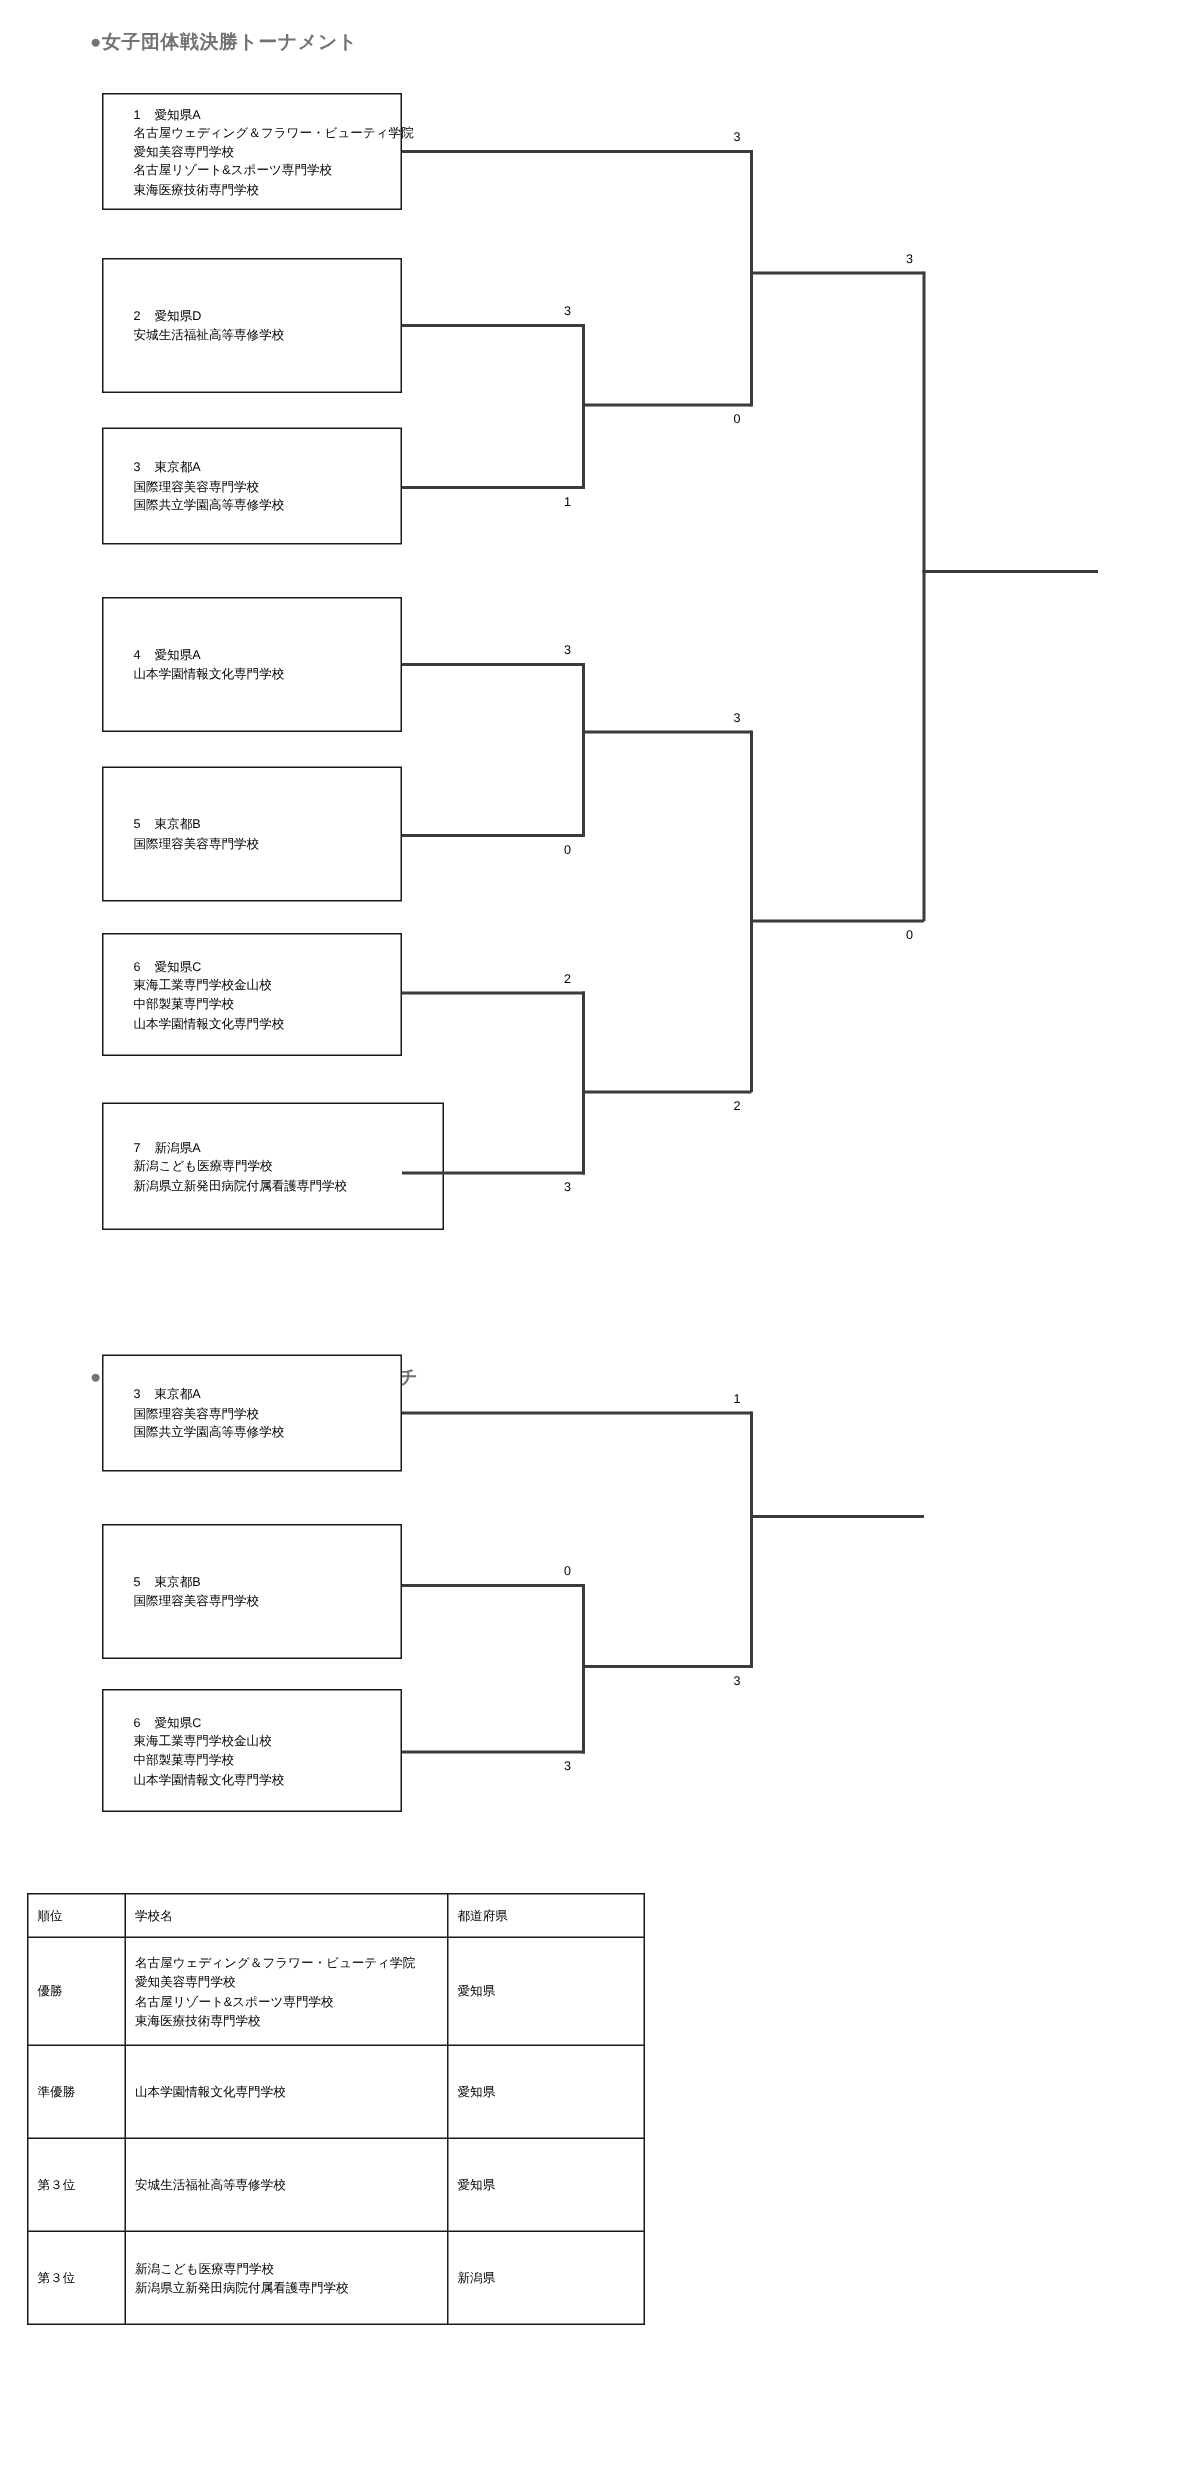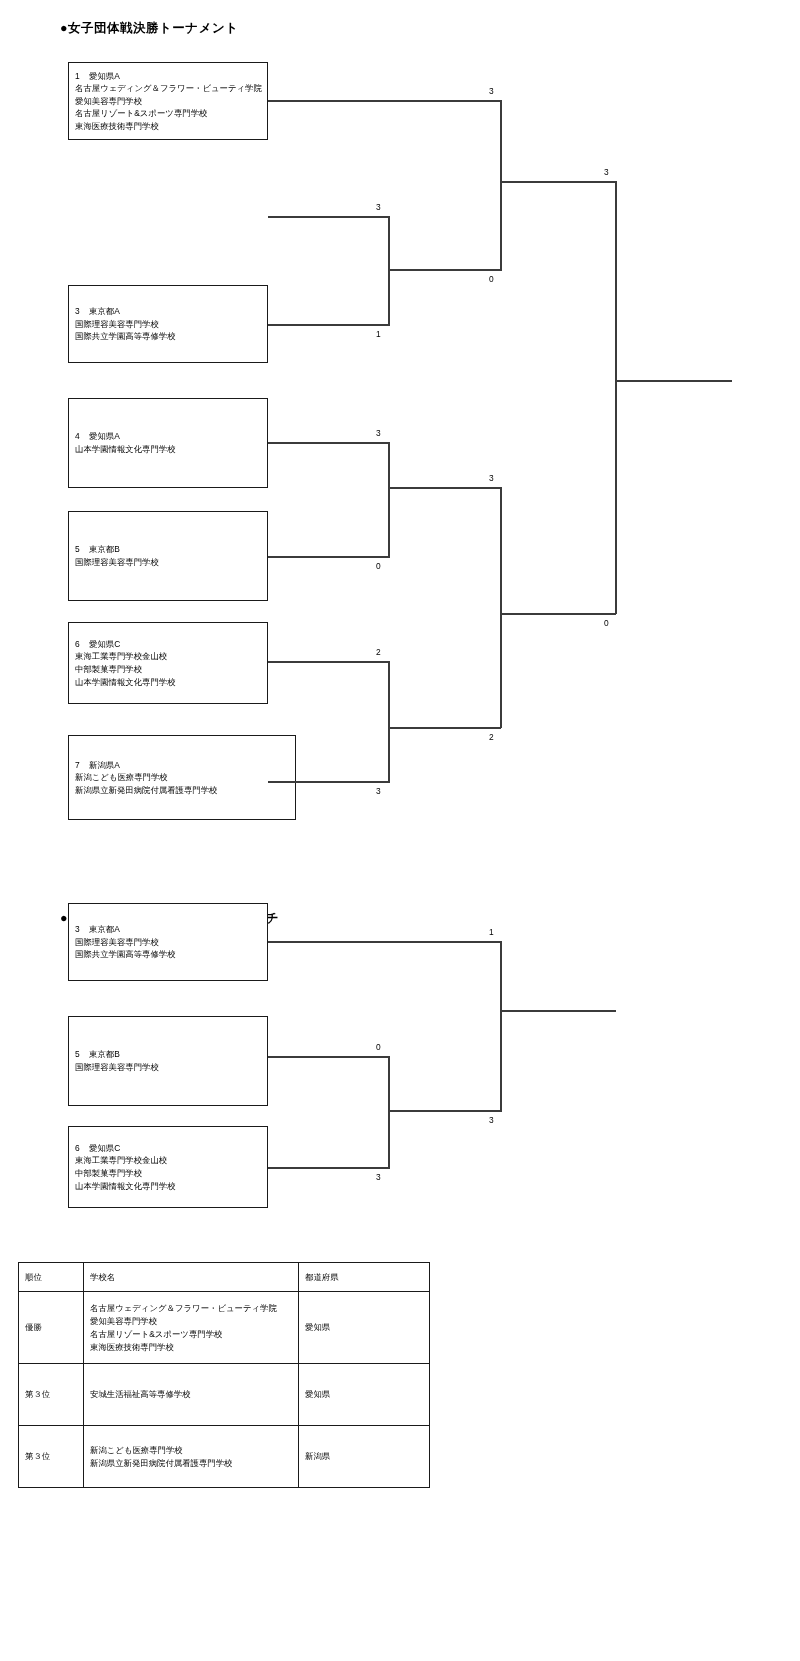--- a/index.html
+++ b/index.html
@@ -20,33 +20,33 @@
     inset: 0;
   }
 
   
   .section-title {
     position: absolute;
     font-size: 12.5px;
     font-weight: bold;
     letter-spacing: 0.5px;
     white-space: nowrap;
-    color: #000000;
+    color: #737373;
   }
 
   
   .team-box {
     position: absolute;
     box-sizing: border-box;
     border: 1.4px solid #1a1a1a;
     background: #ffffff;
     display: flex;
     flex-direction: column;
     justify-content: center;
-    padding: 0 6px;
+    padding: 0 20px;
   }
   .team-line {
     font-size: 8.4px;
     line-height: 12.6px;
     white-space: nowrap;
     color: #000;
   }
   .team-head {
     font-size: 8.4px;
     line-height: 12.6px;
@@ -112,20 +112,26 @@
   <div class="team-box" style="left:68px; top:62px; width:200px; height:78px;">
     <div class="team-head">
       <span class="seed">1</span><span>愛知県A</span>
     </div>
     <div class="team-line">名古屋ウェディング＆フラワー・ビューティ学院</div>
     <div class="team-line">愛知美容専門学校</div>
     <div class="team-line">名古屋リゾート&amp;スポーツ専門学校</div>
     <div class="team-line">東海医療技術専門学校</div>
   </div>
 
+  <div class="team-box" style="left:68px; top:172px; width:200px; height:90px;">
+    <div class="team-head">
+      <span class="seed">2</span><span>愛知県D</span>
+    </div>
+    <div class="team-line">安城生活福祉高等専修学校</div>
+  </div>
 
   <div class="team-box" style="left:68px; top:285px; width:200px; height:78px;">
     <div class="team-head">
       <span class="seed">3</span><span>東京都A</span>
     </div>
     <div class="team-line">国際理容美容専門学校</div>
     <div class="team-line">国際共立学園高等専修学校</div>
   </div>
 
   <div class="team-box" style="left:68px; top:398px; width:200px; height:90px;">
@@ -253,29 +259,36 @@
         <td>優勝</td>
         <td class="cell-lines">
           <div>名古屋ウェディング＆フラワー・ビューティ学院</div>
           <div>愛知美容専門学校</div>
           <div>名古屋リゾート&amp;スポーツ専門学校</div>
           <div>東海医療技術専門学校</div>
         </td>
         <td>愛知県</td>
       </tr>
       <tr style="height:62px;">
-        <td>第３位</td>
-        <td class="cell-lines">
-          <div>安城生活福祉高等専修学校</div>
+        <td>準優勝</td>
+        <td class="cell-lines">
+          <div>山本学園情報文化専門学校</div>
         </td>
         <td>愛知県</td>
       </tr>
       <tr style="height:62px;">
         <td>第３位</td>
         <td class="cell-lines">
+          <div>安城生活福祉高等専修学校</div>
+        </td>
+        <td>愛知県</td>
+      </tr>
+      <tr style="height:62px;">
+        <td>第３位</td>
+        <td class="cell-lines">
           <div>新潟こども医療専門学校</div>
           <div>新潟県立新発田病院付属看護専門学校</div>
         </td>
         <td>新潟県</td>
       </tr>
     </tbody>
   </table>
 
 </div>
 

